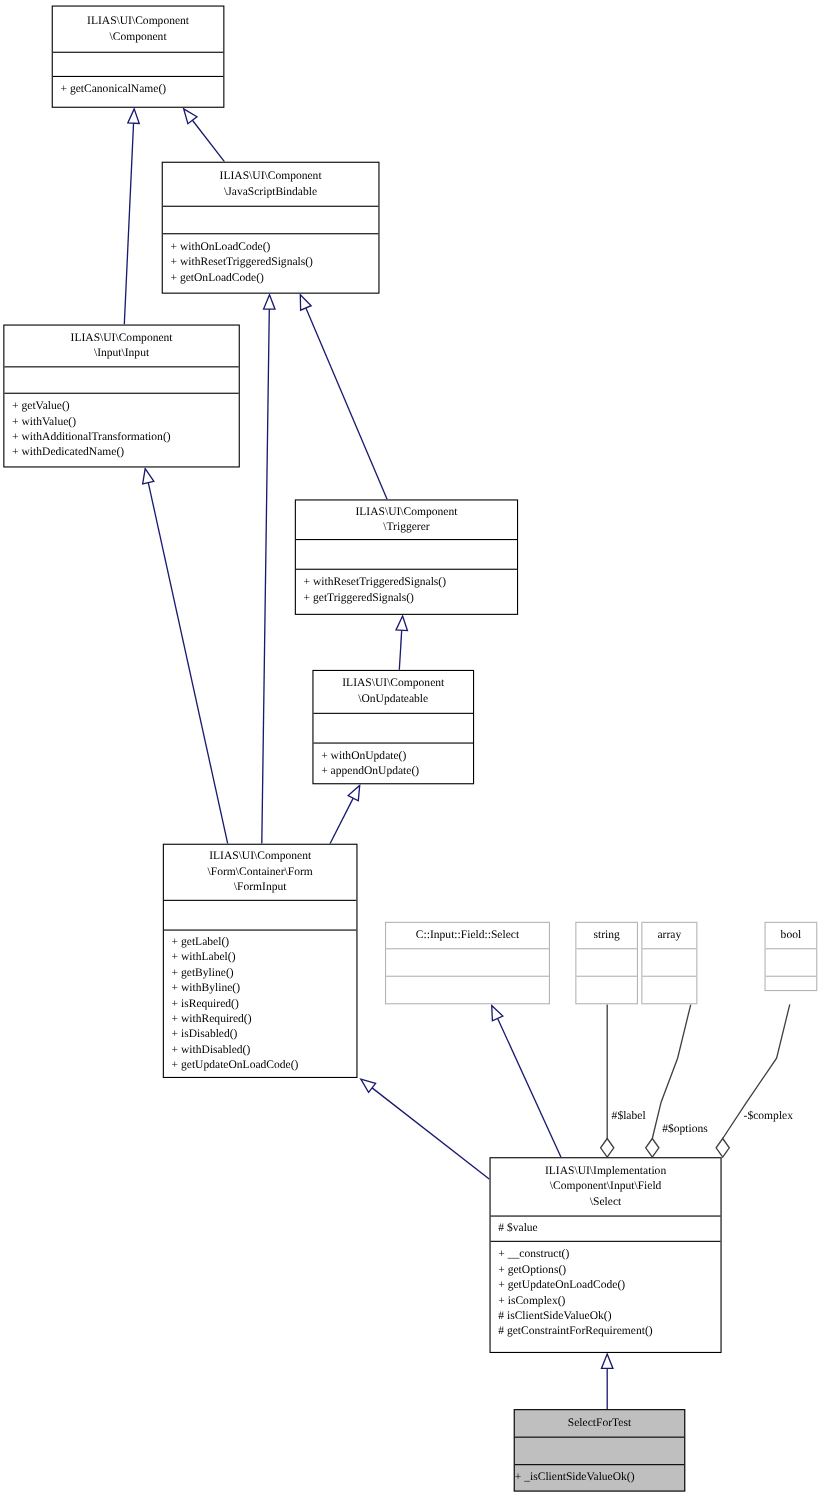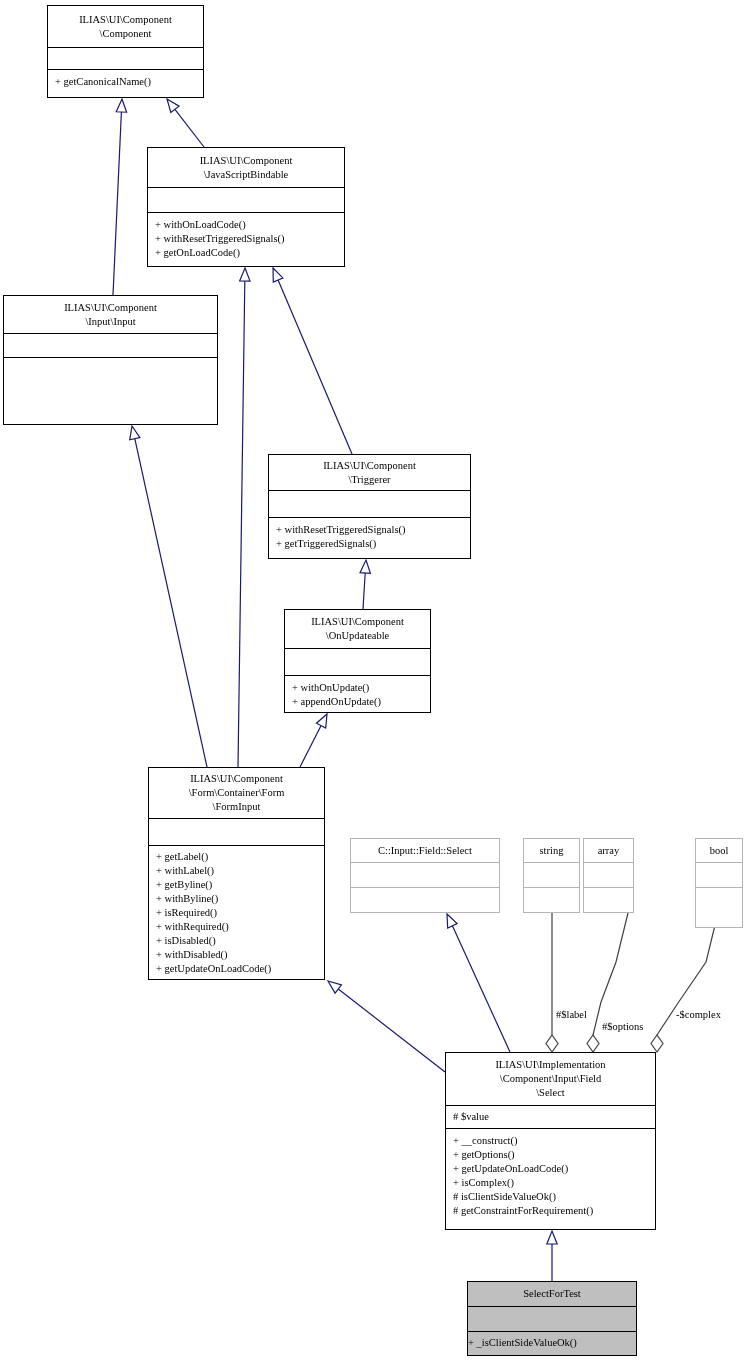--- a/index.html
+++ b/index.html
@@ -36,27 +36,27 @@
   #box-onupdateable{left:284px;top:609px;width:147px;height:104px;}
   #box-onupdateable .title{height:39px;} #box-onupdateable .attrs{height:27px;}
 
   #box-forminput{left:148px;top:767px;width:177px;height:213px;}
   #box-forminput .title{height:51px;} #box-forminput .attrs{height:27px;}
   #box-forminput .methods{padding-top:4px;}
 
   #box-cselect{left:350px;top:838px;width:150px;height:75px;}
   #box-string{left:523px;top:838px;width:57px;height:75px;}
   #box-array{left:583px;top:838px;width:51px;height:75px;}
-  #box-bool{left:695px;top:838px;width:48px;height:90px;}
+  #box-bool{left:695px;top:838px;width:48px;height:63px;}
   .stub .title{height:24px;} .stub .attrs{height:25px;}
 
   #box-select{left:445px;top:1052px;width:211px;height:178px;}
   #box-select .title{height:53px;} #box-select .attrs{height:23px;}
 
-  #box-selectfortest{left:467px;top:1281px;width:170px;height:75px;}
+  #box-selectfortest{left:467px;top:1281px;width:156px;height:75px;}
   #box-selectfortest .title{height:25px;} #box-selectfortest .attrs{height:25px;}
   #box-selectfortest .methods{padding-top:4px;}
 
   .edge-label{position:absolute;font-size:10.5px;color:#000;white-space:nowrap;}
   #el-label{left:556px;top:1009px;}
   #el-options{left:602px;top:1009px;margin-top:12px;}
   #el-complex{left:676px;top:1009px;}
 </style>
 </head>
 <body>
@@ -141,20 +141,26 @@
       <span class="m">+ getOnLoadCode()</span>
     </div>
   </div>
 
   <div class="box" id="box-input">
     <div class="sec title">
       <div>ILIAS\UI\Component</div>
       <div>\Input\Input</div>
     </div>
     <div class="sec attrs"></div>
+    <div class="sec methods">
+      <span class="m">+ getValue()</span>
+      <span class="m">+ withValue()</span>
+      <span class="m">+ withAdditionalTransformation()</span>
+      <span class="m">+ withDedicatedName()</span>
+    </div>
   </div>
 
   <div class="box" id="box-triggerer">
     <div class="sec title">
       <div>ILIAS\UI\Component</div>
       <div>\Triggerer</div>
     </div>
     <div class="sec attrs"></div>
     <div class="sec methods">
       <span class="m">+ withResetTriggeredSignals()</span>

